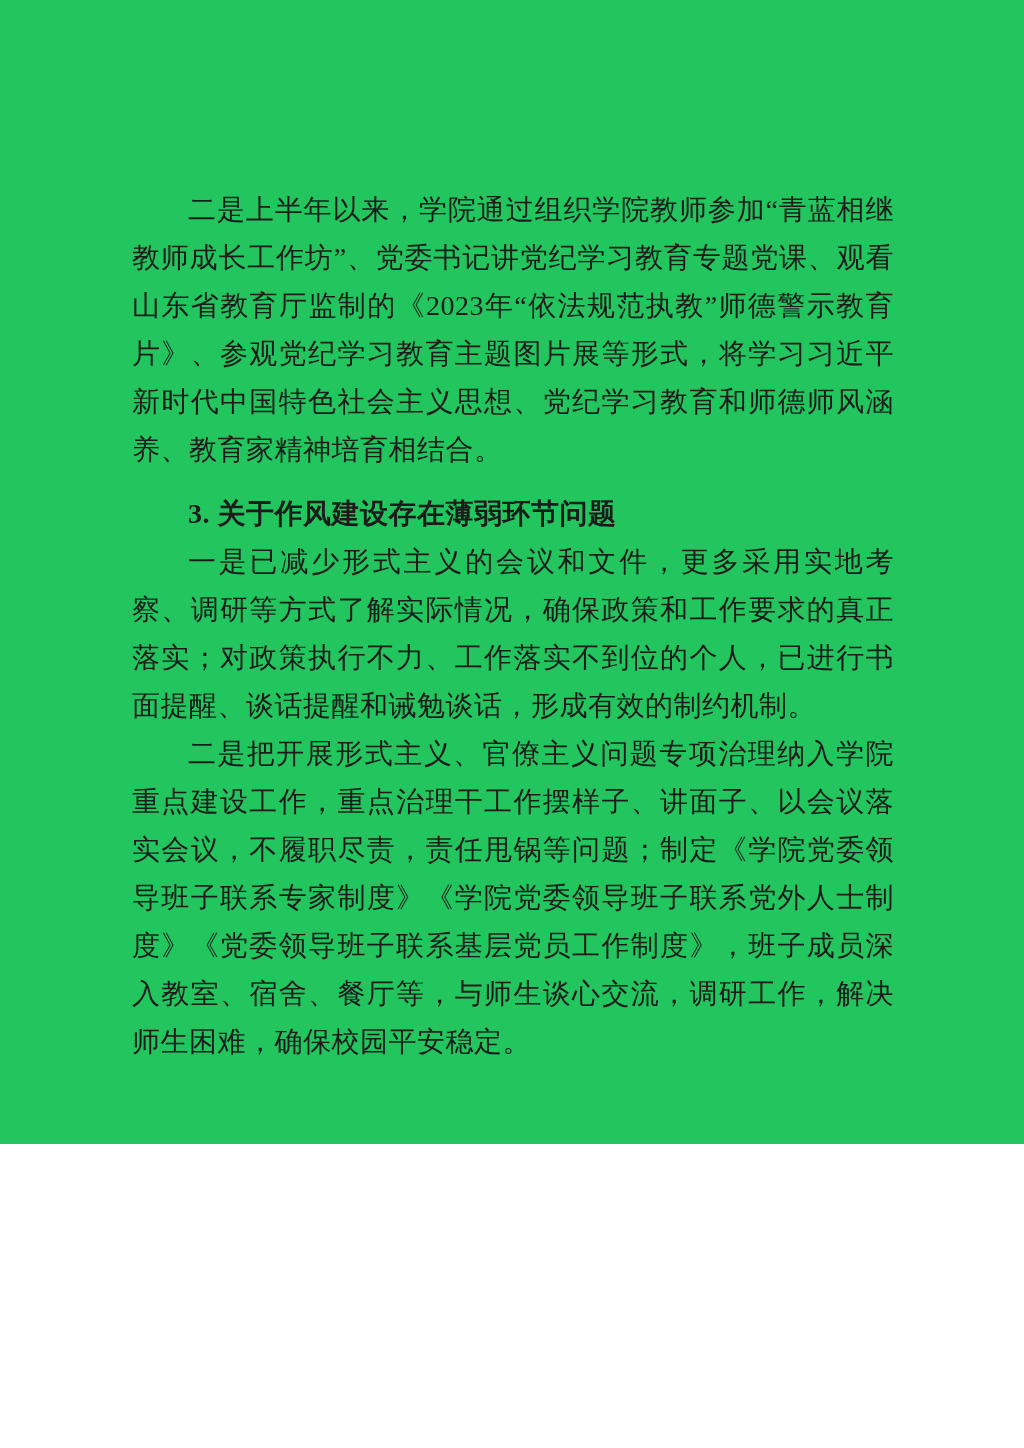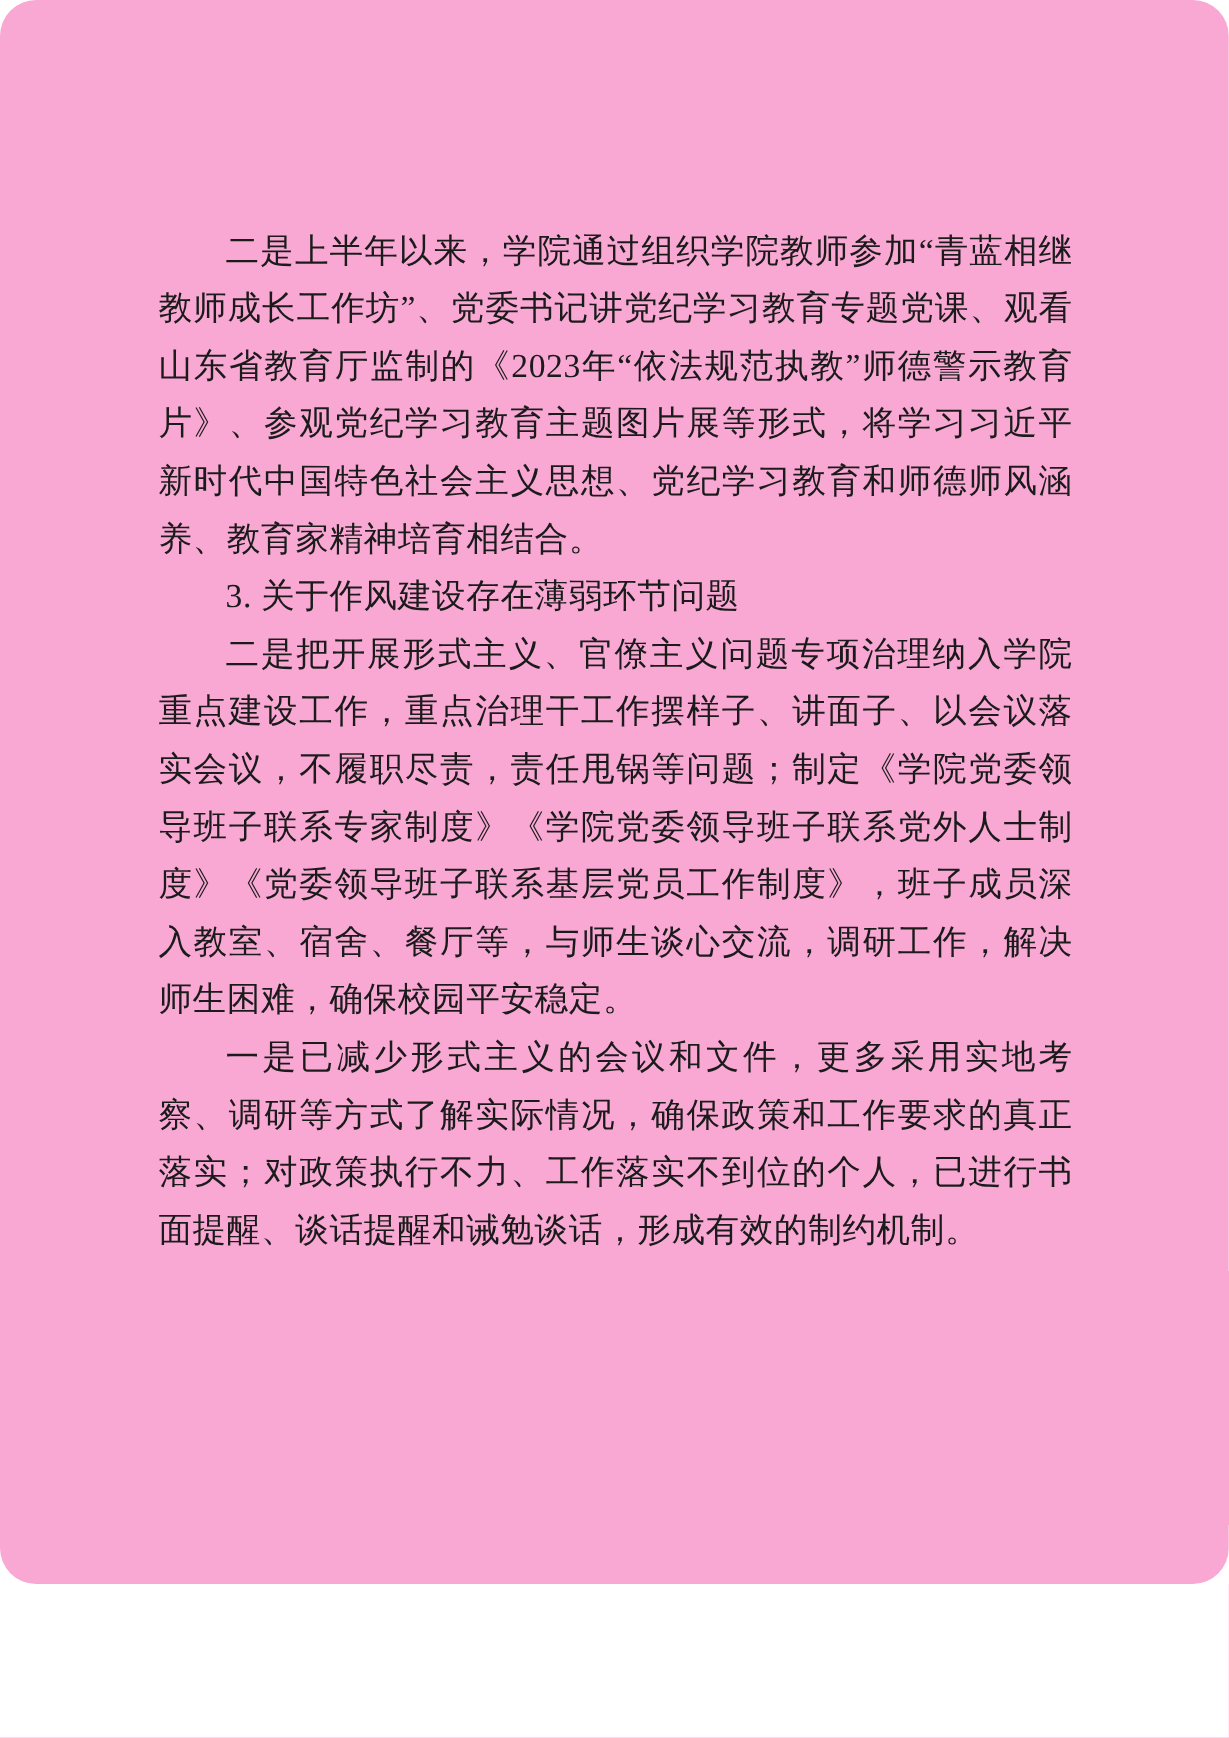--- a/index.html
+++ b/index.html
@@ -3,63 +3,63 @@
 <meta charset="utf-8">
 <style>
   html, body {
     margin: 0;
     padding: 0;
     background: #ffffff;
   }
   .page {
     position: relative;
     width: 1024px;
-    height: 1320px;
-    background: #f9a8d4;
+    height: 1144px;
+    background: #22c55e;
     overflow: hidden;
     font-family: "Liberation Serif", "DejaVu Serif", serif;
     color: #1b1b1b;
-    border-radius: 30px;
   }
   .text-block {
     position: absolute;
     left: 132px;
     top: 186px;
     width: 762px;
     font-size: 28px;
     line-height: 48px;
     text-align: justify;
     text-justify: inter-ideograph;
     letter-spacing: 0.5px;
   }
   .text-block p {
     margin: 0;
     padding: 0;
     text-indent: 2em;
   }
   .text-block p.heading {
-    font-weight: normal;
+    font-weight: bold;
+    margin-top: 16px;
   }
   .footer {
     position: absolute;
     top: 1338px;
     left: 0;
     width: 1024px;
     text-align: left;
     font-size: 25px;
     line-height: 30px;
     color: #1b1b1b;
     word-spacing: 10px;
   }
 </style>
 </head>
 <body>
 
 <div class="page">
   <div class="text-block">
     <p>二是上半年以来，学院通过组织学院教师参加“青蓝相继教师成长工作坊”、党委书记讲党纪学习教育专题党课、观看山东省教育厅监制的《2023年“依法规范执教”师德警示教育片》、参观党纪学习教育主题图片展等形式，将学习习近平新时代中国特色社会主义思想、党纪学习教育和师德师风涵养、教育家精神培育相结合。</p>
     <p class="heading">3. 关于作风建设存在薄弱环节问题</p>
+    <p>一是已减少形式主义的会议和文件，更多采用实地考察、调研等方式了解实际情况，确保政策和工作要求的真正落实；对政策执行不力、工作落实不到位的个人，已进行书面提醒、谈话提醒和诫勉谈话，形成有效的制约机制。</p>
     <p>二是把开展形式主义、官僚主义问题专项治理纳入学院重点建设工作，重点治理干工作摆样子、讲面子、以会议落实会议，不履职尽责，责任甩锅等问题；制定《学院党委领导班子联系专家制度》《学院党委领导班子联系党外人士制度》《党委领导班子联系基层党员工作制度》，班子成员深入教室、宿舍、餐厅等，与师生谈心交流，调研工作，解决师生困难，确保校园平安稳定。</p>
-    <p>一是已减少形式主义的会议和文件，更多采用实地考察、调研等方式了解实际情况，确保政策和工作要求的真正落实；对政策执行不力、工作落实不到位的个人，已进行书面提醒、谈话提醒和诫勉谈话，形成有效的制约机制。</p>
   </div>
 
   <div class="footer">— 23 —</div>
 </div>
 
 </body></html>

